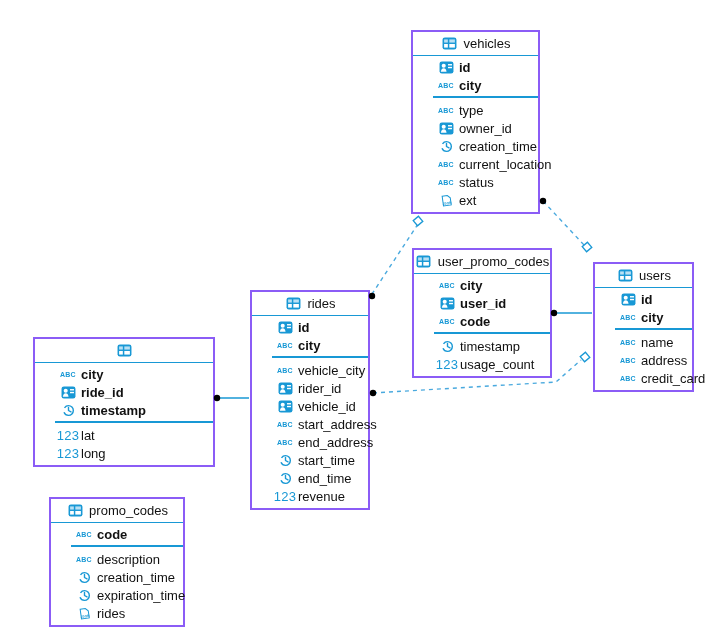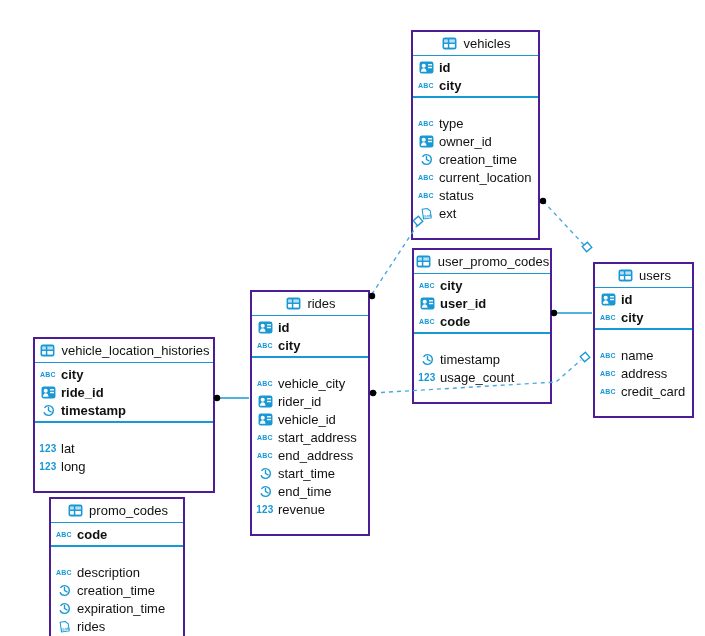--- a/index.html
+++ b/index.html
@@ -1,30 +1,30 @@
 <!DOCTYPE html>
 <html><head>
 <meta charset="utf-8">
 <style>
   html,body{margin:0;padding:0;}
   body{background:#fff;font-family:"Liberation Sans",sans-serif;}
   .canvas{position:relative;width:705px;height:636px;background:#fff;overflow:hidden;}
 
-  .table{position:absolute;background:#fff;border:2px solid #4c1d95;box-sizing:border-box;
+  .table{position:absolute;background:#fff;border:2px solid #8b5cf6;box-sizing:border-box;
          color:#111;font-size:13px;z-index:2;}
   .t-header{height:23px;display:flex;align-items:center;justify-content:center;gap:5px;
             border-bottom:1px solid #1898d5;white-space:nowrap;}
   .t-title{color:#111;}
-  .sec{padding:2px 0;}
-  .sec.flds{padding:16px 0;border-top:2px solid #1898d5;}
+  .sec{padding:2px 0;margin-left:20px;}
+  .sec.flds{padding:3px 0;border-top:2px solid #1898d5;}
   .field{height:18px;display:flex;align-items:center;gap:4px;padding:0 6px 0 4px;white-space:nowrap;}
   .field.key .fname{font-weight:bold;}
   .ficon{width:18px;min-width:18px;height:14px;display:flex;align-items:center;justify-content:center;}
   .abc{color:#1898d5;font-weight:bold;font-size:7px;letter-spacing:.2px;}
-  .n123{color:#1898d5;font-weight:bold;font-size:10px;letter-spacing:.2px;}
+  .n123{color:#1898d5;font-weight:normal;font-size:13px;letter-spacing:.2px;}
   .gi{display:block;}
   .overlay{position:absolute;left:0;top:0;z-index:5;pointer-events:none;}
   .rel-dashed{stroke:#49a9de;stroke-width:1.4;fill:none;stroke-dasharray:4 4;}
   .rel-solid{stroke:#1898d5;stroke-width:1.5;fill:none;}
   .rel-dot{fill:#000;}
   .rel-diamond{fill:#fff;stroke:#1898d5;stroke-width:1.3;}
 </style>
 </head>
 <body>
 
@@ -279,21 +279,20 @@
     </div>
   </div>
 
   <div class="table" style="left:33px;top:337px;width:182px">
     <div class="t-header">
       <span class="ficon">
           <svg class="gi" width="15" height="13">
             <use href="#i-table"></use>
           </svg>
         </span>
-      <span class="t-title">vehicle_location_histories</span>
     </div>
     <div class="sec keys">
       <div class="field key">
         <span class="ficon abc">ABC</span>
         <span class="fname">city</span>
       </div>
       <div class="field key">
         <span class="ficon">
             <svg class="gi" width="15" height="13">
               <use href="#i-id"></use>

